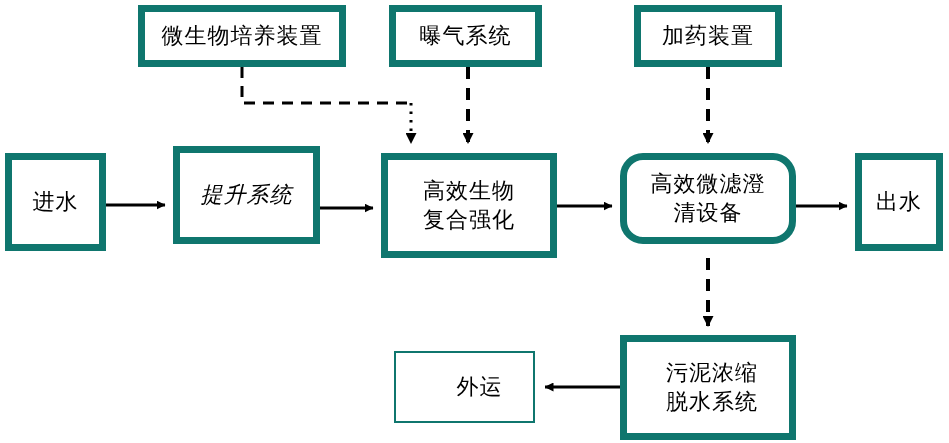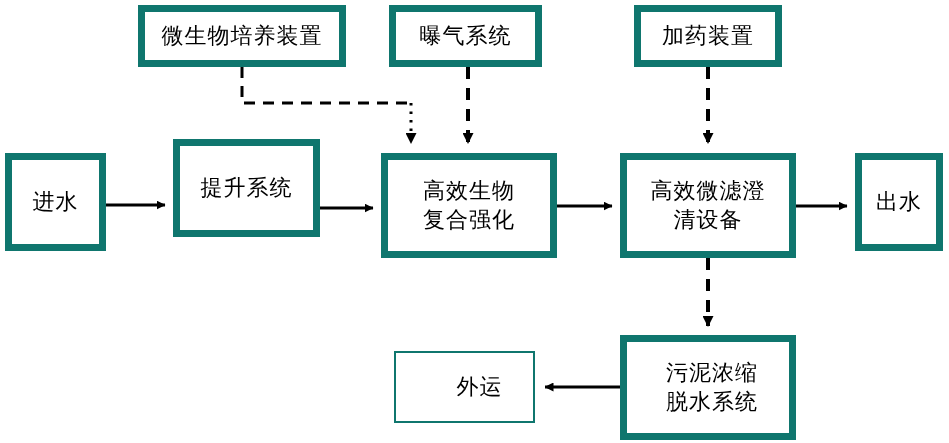--- a/index.html
+++ b/index.html
@@ -87,24 +87,24 @@
     <g>
       <line x1="708" y1="258" x2="708" y2="326" stroke="#000000" stroke-width="4" stroke-dasharray="12 9" marker-end="url(#arrowDash)"></line>
     </g>
 
     <g>
       <line x1="620" y1="387" x2="545" y2="387" stroke="#000000" stroke-width="3" marker-end="url(#arrowSolid)"></line>
     </g>
   </svg>
 
   <div class="node" style="left:5px;  top:153px; width:101px;  height:98px;">进水</div>
-  <div class="node" style="left:173px;top:139px; width:147px; height:98px;">提升系统</div>
+  <div class="node" style="left:173px;top:146px; width:147px; height:98px;font-style:italic;">提升系统</div>
   <div class="node" style="left:381px;top:153px; width:176px; height:105px;">高效生物
 复合强化</div>
-  <div class="node" style="left:620px;top:153px; width:176px; height:105px;">高效微滤澄
+  <div class="node" style="left:620px;top:153px; width:176px; height:91px;border-radius:23px;">高效微滤澄
 清设备</div>
   <div class="node" style="left:855px;top:153px; width:88px;  height:98px;">出水</div>
 
   <div class="node" style="left:138px;top:5px; width:208px; height:62px;">微生物培养装置</div>
   <div class="node" style="left:389px;top:5px; width:153px; height:62px;">曝气系统</div>
   <div class="node" style="left:634px;top:5px; width:148px; height:62px;">加药装置</div>
 
   <div class="node" style="left:620px;top:335px; width:176px; height:105px;padding-left:8px;">污泥浓缩
 脱水系统</div>
   <div class="node thin" style="left:394px;top:351px; width:141px; height:72px;">外运</div>

